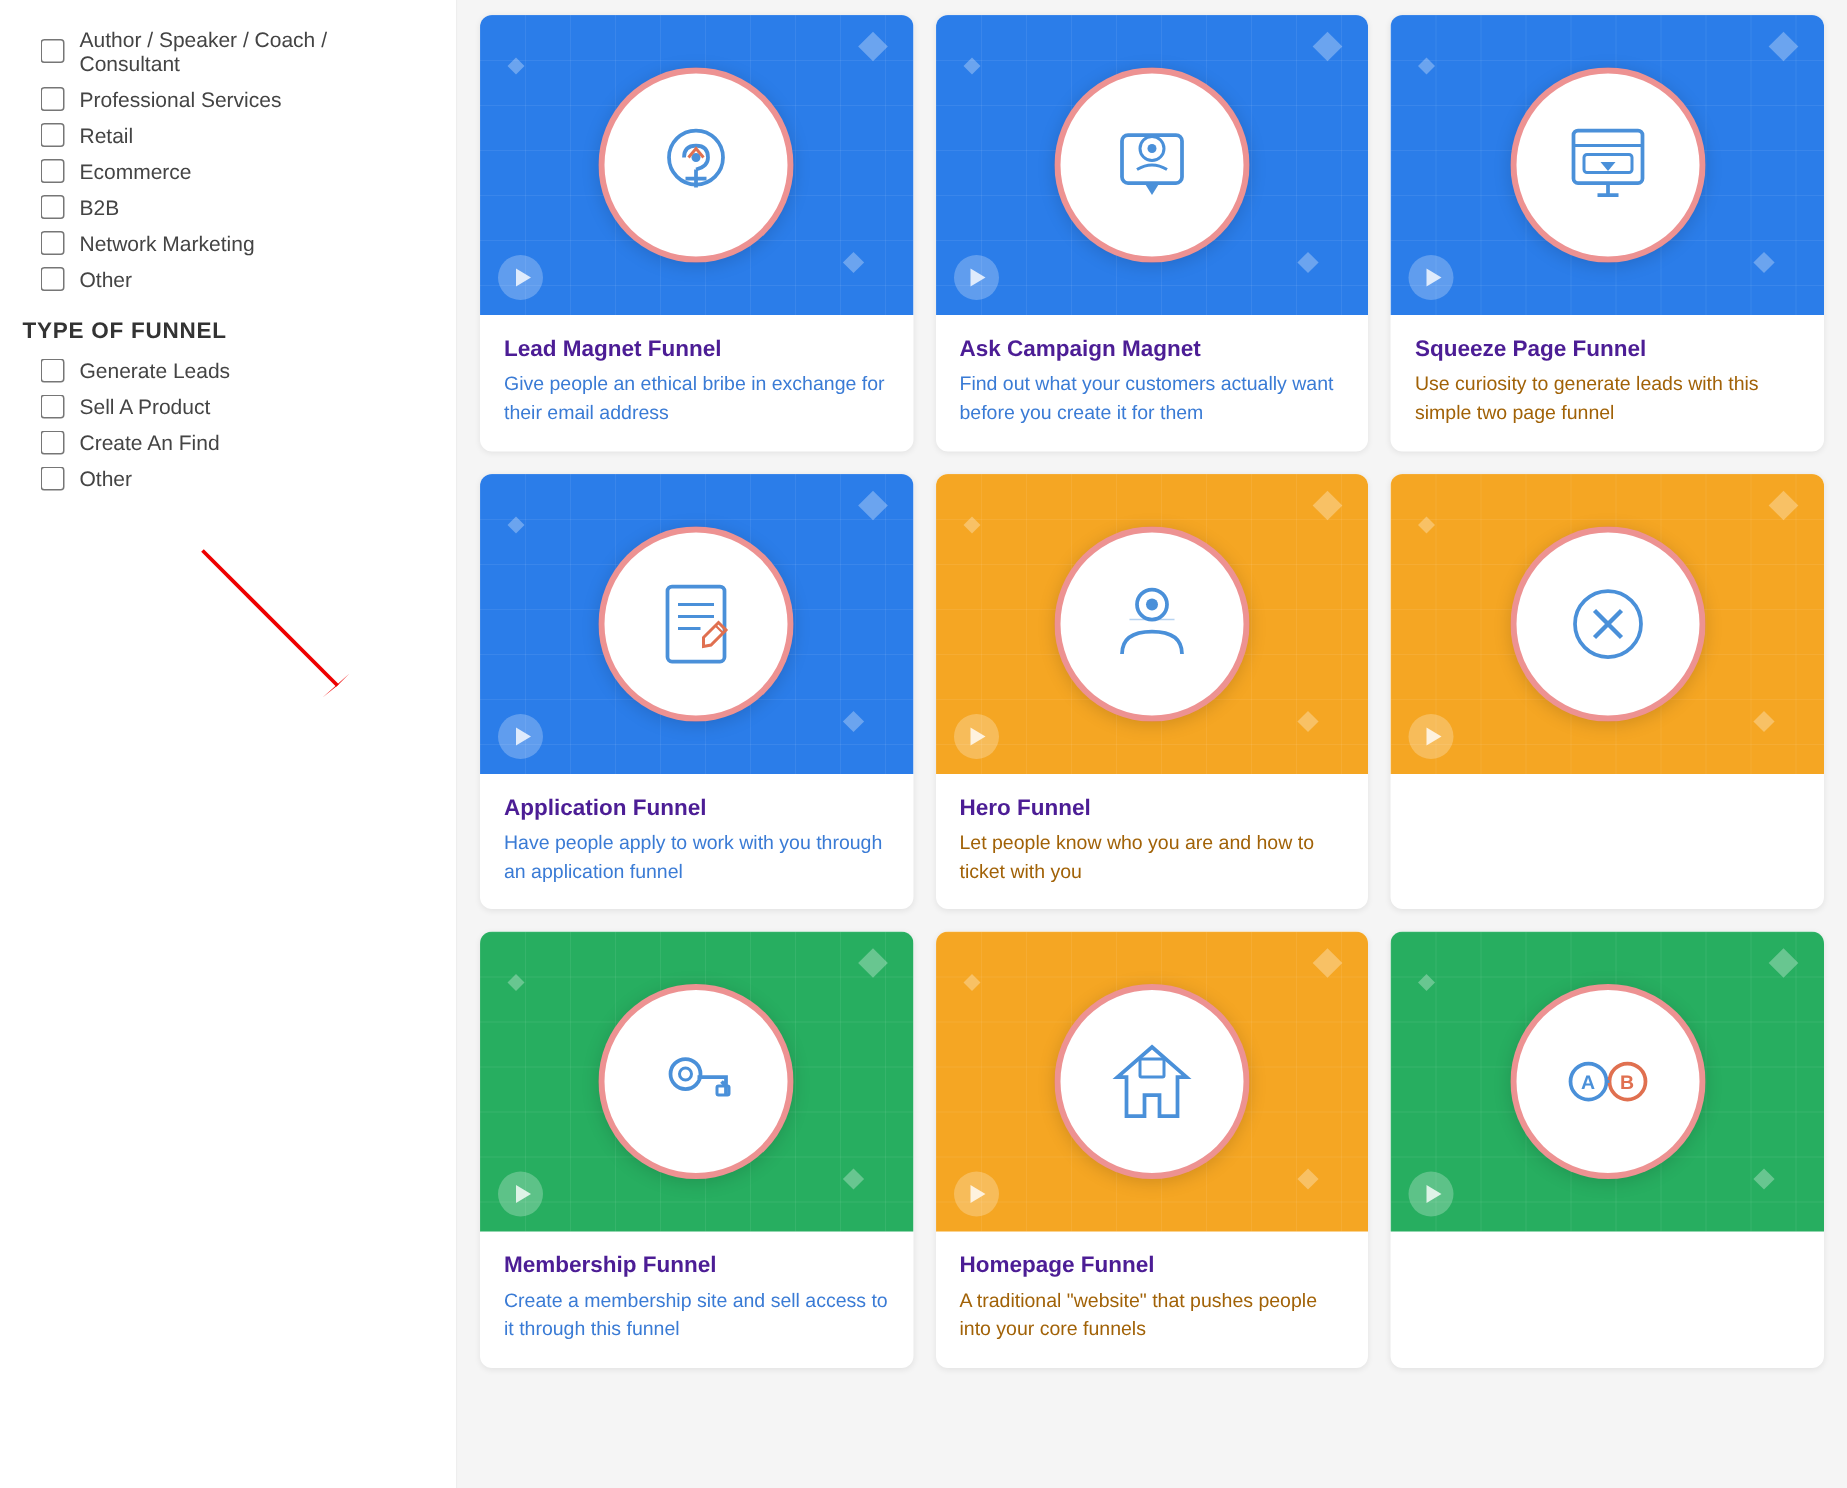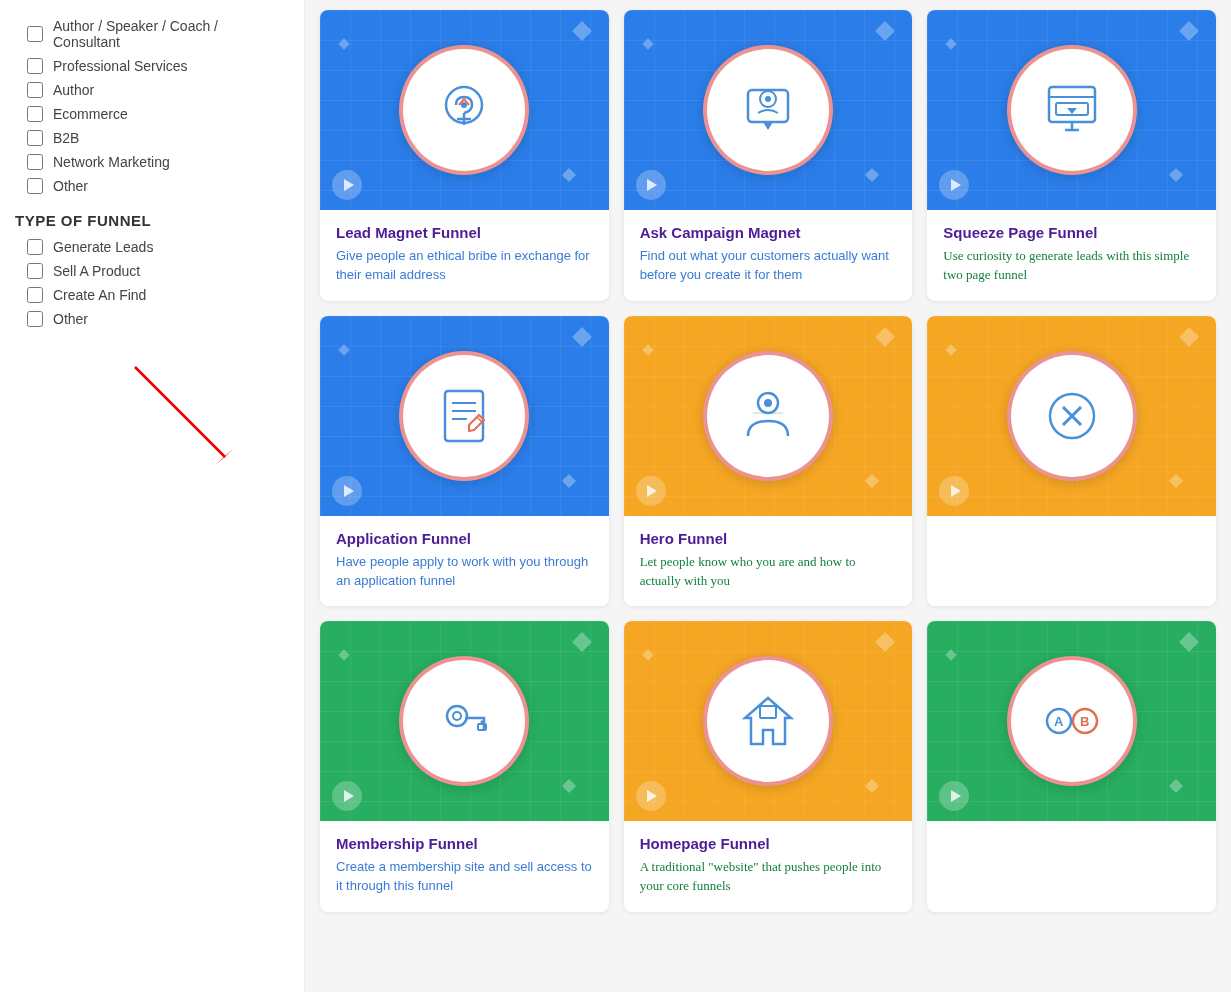--- a/index.html
+++ b/index.html
@@ -148,41 +148,40 @@
       font-weight: 700;
       color: #4c1d95;
       margin-bottom: 6px;
     }
     .funnel-desc {
       font-size: 13px;
       color: #3a7bd5;
       line-height: 1.45;
     }
     .funnel-desc.muted {
-      color: #15803d;
-      font-family: Liberation Serif, serif;
+      color: #a16207;
     }
   </style>
 </head>
 <body>
 
 <div class="sidebar">
 
   <div>
     <div class="checkbox-item">
       <input type="checkbox" id="cb-author" style="">
       <label for="cb-author">Author / Speaker / Coach / Consultant</label>
     </div>
     <div class="checkbox-item">
       <input type="checkbox" id="cb-professional" style="">
       <label for="cb-professional">Professional Services</label>
     </div>
     <div class="checkbox-item">
       <input type="checkbox" id="cb-retail" style="">
-      <label for="cb-retail">Author</label>
+      <label for="cb-retail">Retail</label>
     </div>
     <div class="checkbox-item">
       <input type="checkbox" id="cb-ecommerce" style="">
       <label for="cb-ecommerce">Ecommerce</label>
     </div>
     <div class="checkbox-item">
       <input type="checkbox" id="cb-b2b" style="">
       <label for="cb-b2b">B2B</label>
     </div>
     <div class="checkbox-item">
@@ -322,21 +321,21 @@
     <circle cx="35" cy="22" r="10" stroke="#4a90d9" stroke-width="2.5" fill="none"></circle>
     <path d="M15 55 Q15 40 35 40 Q55 40 55 55" stroke="#4a90d9" stroke-width="2.5" fill="none"></path>
     <circle cx="35" cy="22" r="4" fill="#4a90d9"></circle>
     <line x1="20" y1="32" x2="50" y2="32" stroke="#4a90d9" stroke-width="1" opacity="0.4"></line>
   </svg>
       </div>
       <div class="play-btn"></div>
     </div>
     <div class="funnel-card-body">
       <div class="funnel-title">Hero Funnel</div>
-      <div class="funnel-desc muted">Let people know who you are and how to actually with you</div>
+      <div class="funnel-desc muted">Let people know who you are and how to ticket with you</div>
     </div>
   </div>
       <div class="funnel-card">
     <div class="funnel-card-image yellow">
       <div class="diamond" style="top:14px;right:20px;"></div>
       <div class="diamond" style="bottom:30px;right:35px;width:10px;height:10px;"></div>
       <div class="diamond" style="top:30px;left:20px;width:8px;height:8px;"></div>
       <div class="icon-badge">
         <svg viewBox="0 0 70 70" fill="none" xmlns="http://www.w3.org/2000/svg" class="icon-svg">
     <circle cx="35" cy="35" r="22" stroke="#4a90d9" stroke-width="2.5" fill="none"></circle>

